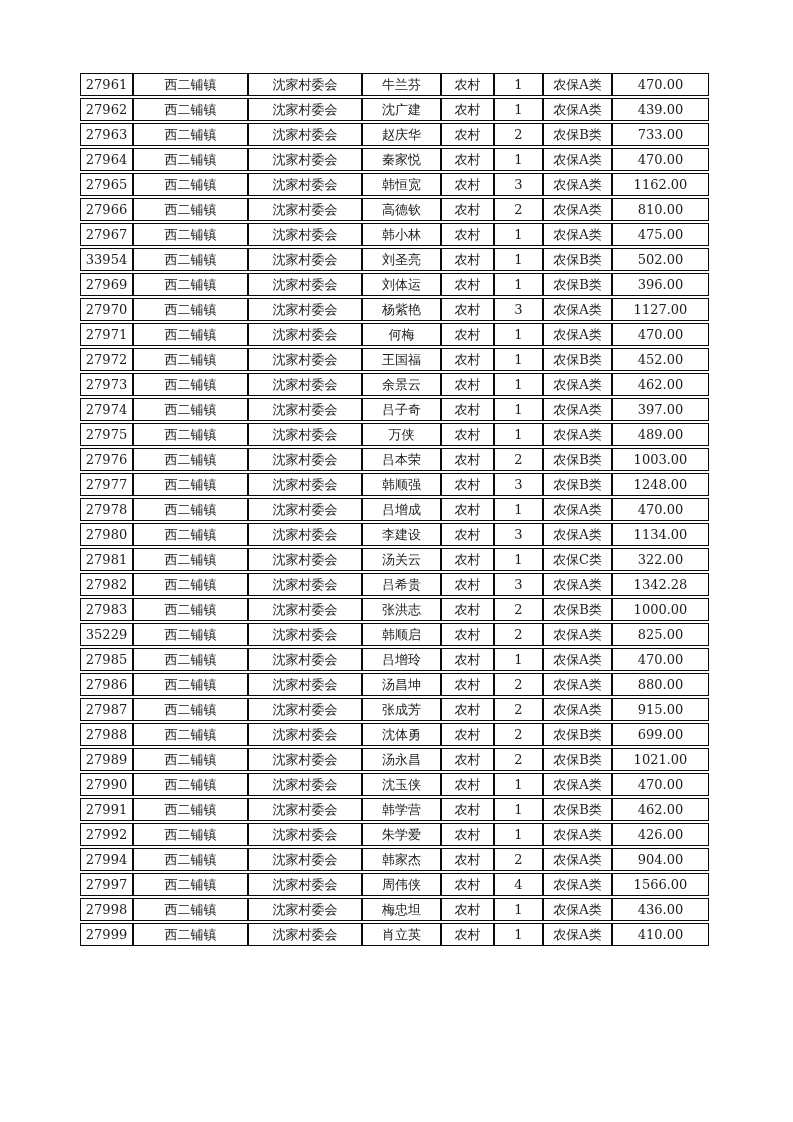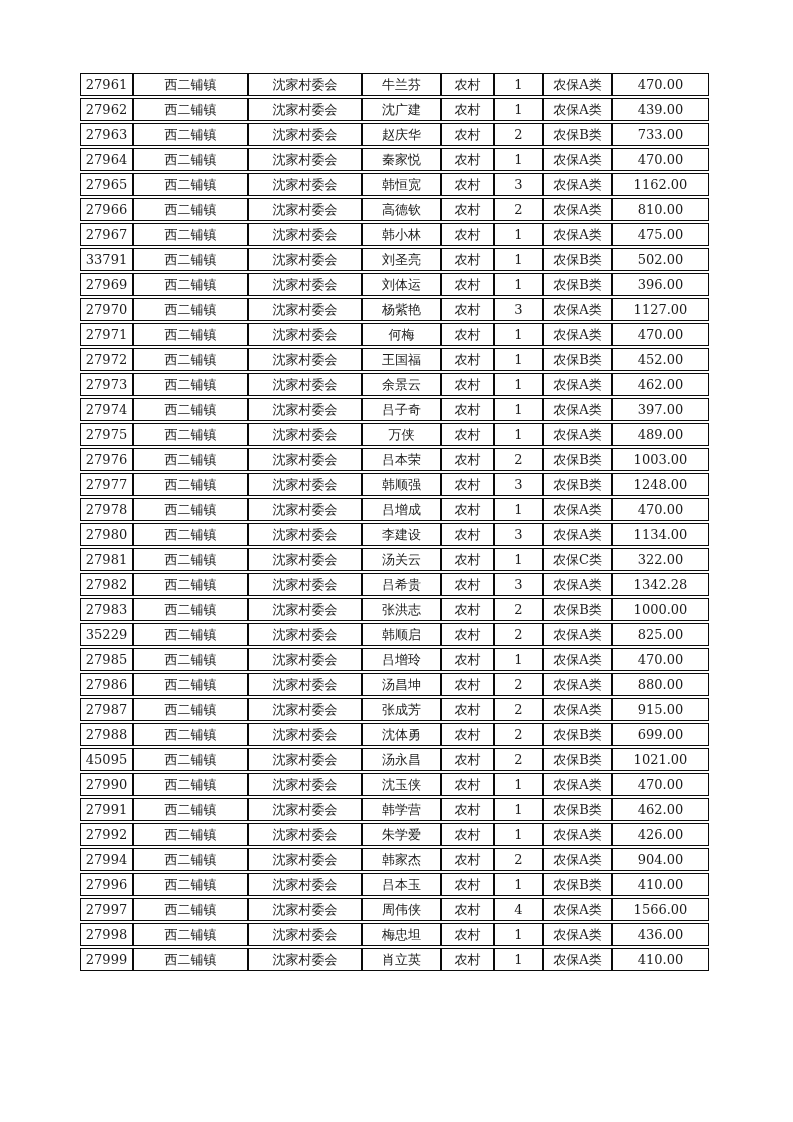--- a/index.html
+++ b/index.html
@@ -129,21 +129,21 @@
           <td>27967</td>
           <td>西二铺镇</td>
           <td>沈家村委会</td>
           <td>韩小林</td>
           <td>农村</td>
           <td>1</td>
           <td>农保A类</td>
           <td>475.00</td>
         </tr>
         <tr>
-          <td>33791</td>
+          <td>33954</td>
           <td>西二铺镇</td>
           <td>沈家村委会</td>
           <td>刘圣亮</td>
           <td>农村</td>
           <td>1</td>
           <td>农保B类</td>
           <td>502.00</td>
         </tr>
         <tr>
           <td>27969</td>
@@ -329,21 +329,21 @@
           <td>27988</td>
           <td>西二铺镇</td>
           <td>沈家村委会</td>
           <td>沈体勇</td>
           <td>农村</td>
           <td>2</td>
           <td>农保B类</td>
           <td>699.00</td>
         </tr>
         <tr>
-          <td>45095</td>
+          <td>27989</td>
           <td>西二铺镇</td>
           <td>沈家村委会</td>
           <td>汤永昌</td>
           <td>农村</td>
           <td>2</td>
           <td>农保B类</td>
           <td>1021.00</td>
         </tr>
         <tr>
           <td>27990</td>
@@ -377,30 +377,20 @@
         </tr>
         <tr>
           <td>27994</td>
           <td>西二铺镇</td>
           <td>沈家村委会</td>
           <td>韩家杰</td>
           <td>农村</td>
           <td>2</td>
           <td>农保A类</td>
           <td>904.00</td>
-        </tr>
-        <tr>
-          <td>27996</td>
-          <td>西二铺镇</td>
-          <td>沈家村委会</td>
-          <td>吕本玉</td>
-          <td>农村</td>
-          <td>1</td>
-          <td>农保B类</td>
-          <td>410.00</td>
         </tr>
         <tr>
           <td>27997</td>
           <td>西二铺镇</td>
           <td>沈家村委会</td>
           <td>周伟侠</td>
           <td>农村</td>
           <td>4</td>
           <td>农保A类</td>
           <td>1566.00</td>

